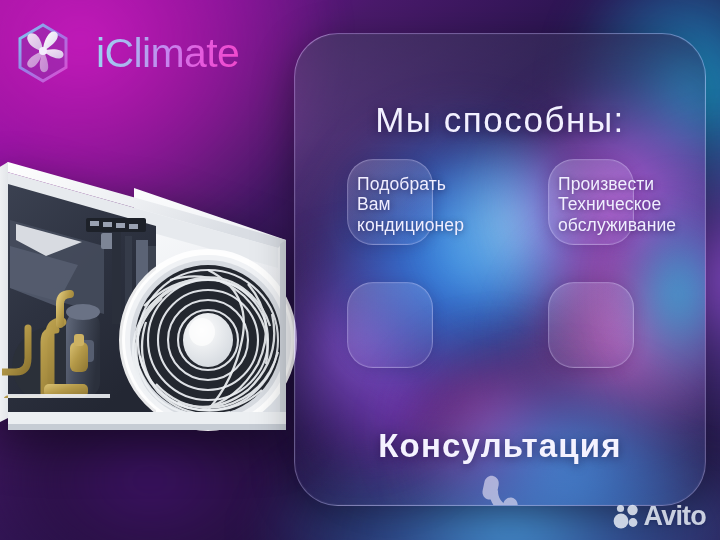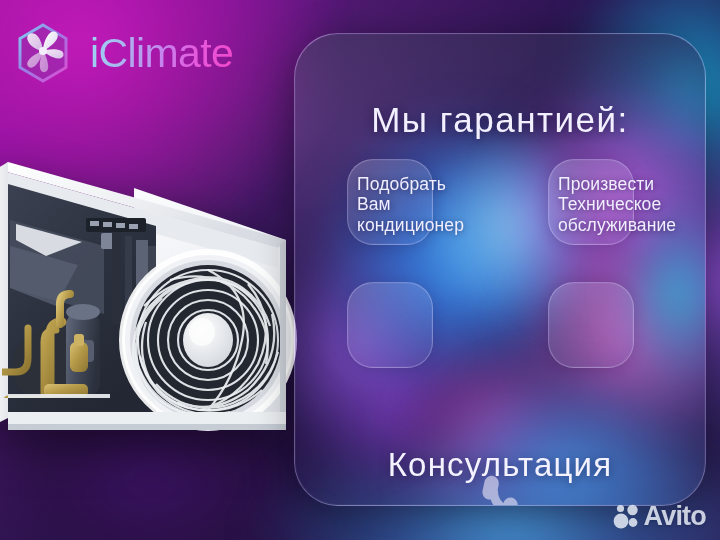--- a/index.html
+++ b/index.html
@@ -50,21 +50,21 @@
 
   
   .photo{
     position:absolute;left:-14px;top:128px;width:320px;height:310px;
     filter:drop-shadow(0 16px 24px rgba(0,0,0,.45));
   }
   .ac-svg{display:block;width:100%;height:100%;}
 
   
   .logo-wrap{
-    position:absolute;left:14px;top:22px;display:flex;align-items:center;gap:18px;z-index:6;
+    position:absolute;left:14px;top:22px;display:flex;align-items:center;gap:24px;z-index:6;
   }
   .logo-mark{width:58px;height:62px;position:relative;flex:0 0 auto;}
   .logo-text{
     font-size:41px;line-height:1;font-weight:400;letter-spacing:-.6px;
     background:linear-gradient(100deg,#9bd6f2 0%,#a9b8ef 22%,#c487ef 48%,#e659dd 72%,#f246c9 100%);
     -webkit-background-clip:text;background-clip:text;color:transparent;
     -webkit-text-fill-color:transparent;
     padding-right:4px;
   }
 
@@ -125,22 +125,22 @@
   }
 
   
   .panel-content{position:absolute;inset:0;z-index:3;}
   .headline{
     position:absolute;left:0;right:0;top:66px;text-align:center;
     color:#f2f0ff;font-size:35px;font-weight:300;letter-spacing:1.5px;
     text-shadow:0 2px 10px rgba(20,10,50,.55);
   }
   .footline{
-    position:absolute;left:0;right:0;top:412px;text-align:center;
-    color:#f4f2ff;font-size:33px;font-weight:400;letter-spacing:1.2px;
+    position:absolute;left:0;right:0;top:393px;text-align:center;
+    color:#f4f2ff;font-size:33px;font-weight:700;letter-spacing:1.2px;
     text-shadow:0 2px 10px rgba(20,10,50,.5);
   }
   .phone-icon{
     position:absolute;left:50%;top:440px;transform:translateX(-50%);
     width:46px;height:50px;opacity:.62;
   }
 
   
   .card{
     position:absolute;width:86px;height:86px;border-radius:26px;
@@ -194,21 +194,21 @@
       <div class="blob b-cyan"></div>
       <div class="blob b-magenta"></div>
       <div class="blob b-pink-mid"></div>
       <div class="blob b-teal-r"></div>
       <div class="blob b-pinkglow"></div>
       <div class="blob b-blue-bot"></div>
     </div>
     <div class="panel-darken"></div>
 
     <div class="panel-content">
-      <div class="headline">Мы гарантией:</div>
+      <div class="headline">Мы способны:</div>
 
       <div class="card c1"></div>
       <div class="card c2"></div>
       <div class="card c3"></div>
       <div class="card c4"></div>
 
       <div class="card-label l1">Подобрать
 Вам
 кондиционер</div>
       <div class="card-label l2">Произвести

